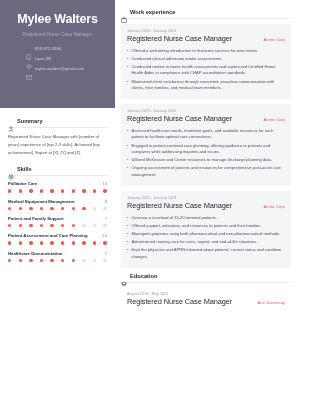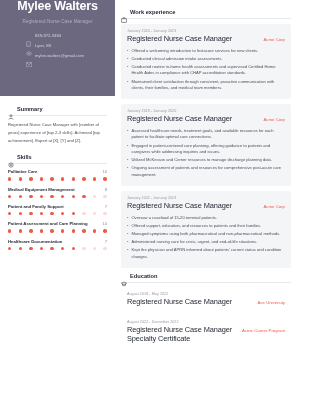--- a/index.html
+++ b/index.html
@@ -8,22 +8,22 @@
     font-family: "Liberation Sans", sans-serif;
     background: #ffffff;
     overflow: hidden;
   }
   .resume { display: flex; width: 297px; height: 419px; background:#fff; }
 
   
   .sidebar { width: 115px; flex: 0 0 115px; background: #ffffff; }
   .sidebar-head {
     background: #6b6880;
-    padding: 0 8px 12px 8px;
-    height: 96px;
+    padding: 13px 8px 12px 8px;
+    height: 108px;
   }
   .name {
     color: #ffffff;
     font-size: 12.5px;
     font-weight: bold;
     letter-spacing: -0.2px;
     text-align: center;
     line-height: 1.1;
   }
   .job-title {
@@ -355,24 +355,17 @@
       </div>
       <div class="main-rule"></div>
       <div id="edu-list">
           <div class="edu-card">
             <div class="dates">August 2018 - May 2022</div>
             <div class="row-title">
               <div class="position">Registered Nurse Case Manager</div>
               <div class="company">Ace University</div>
             </div>
           </div>
-          <div class="edu-card">
-            <div class="dates">August 2022 - December 2022</div>
-            <div class="row-title">
-              <div class="position">Registered Nurse Case Manager Specialty Certificate</div>
-              <div class="company">Acme Career Program</div>
-            </div>
-          </div>
         </div>
     </section>
 
   </main>
 </div>
 
 </body></html>

